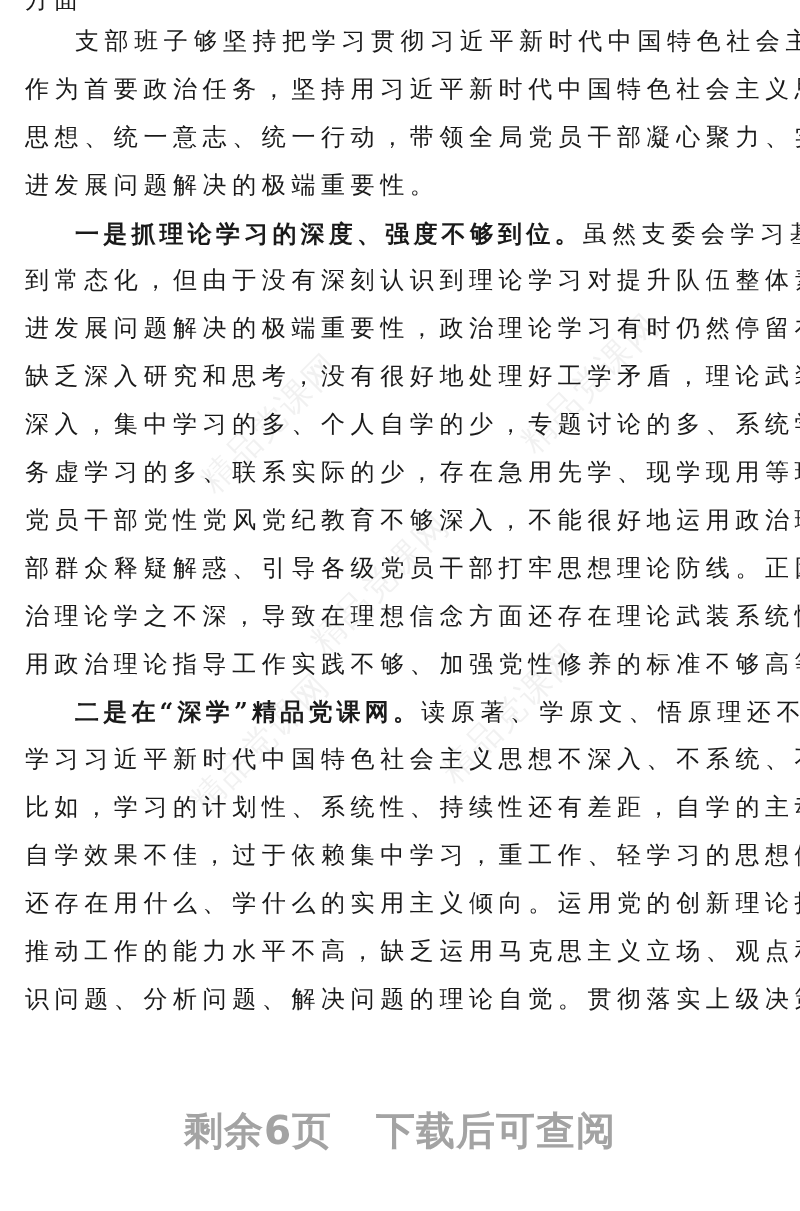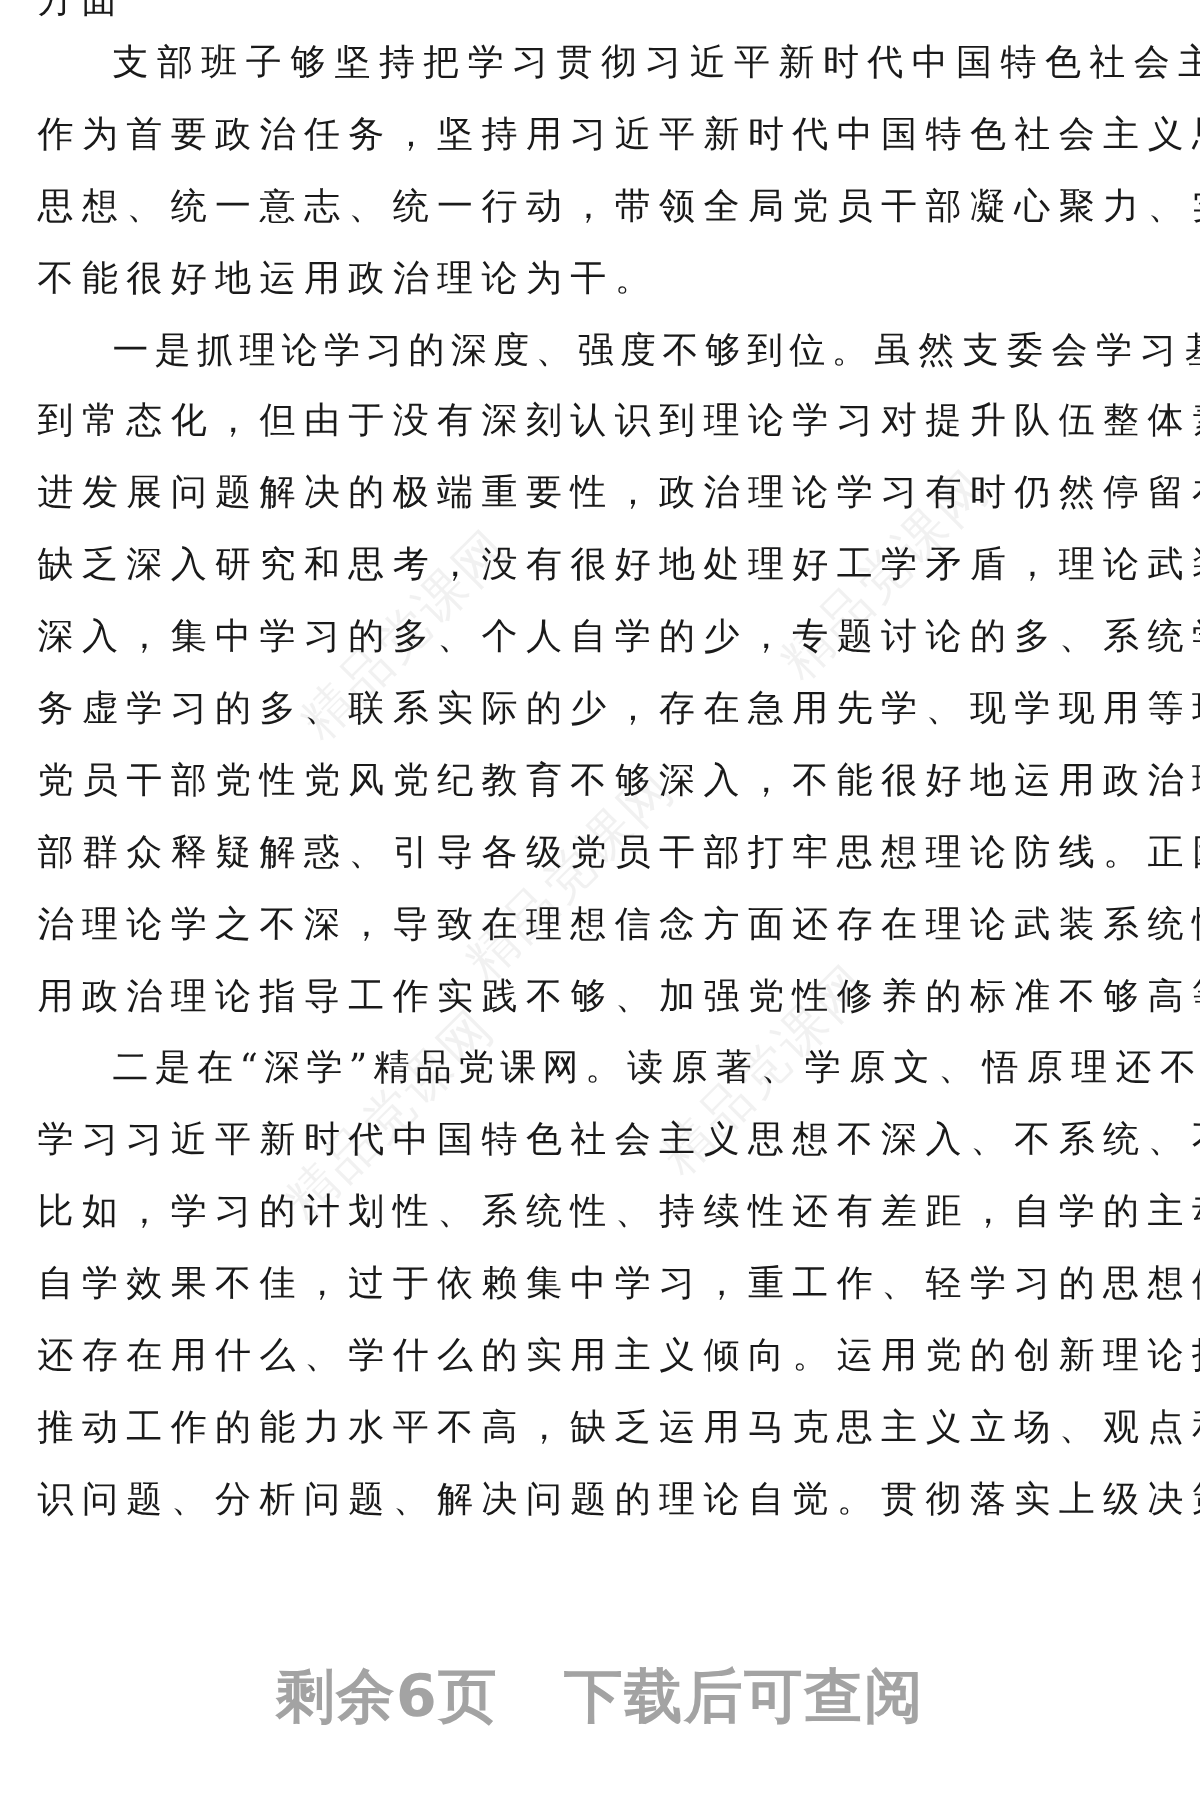--- a/index.html
+++ b/index.html
@@ -40,21 +40,21 @@
     .line {
       display: block;
       height: 47.9px;
       line-height: 47.9px;
       font-size: 24px;
       letter-spacing: 5.6px;
       white-space: nowrap;
       overflow: visible;
     }
     .line.indent { padding-left: 50px; }
-    .bold { font-weight: normal; letter-spacing: 4.2px; }
+    .bold { font-weight: bold; letter-spacing: 4.2px; }
     .watermark {
       position: absolute;
       font-family: "DejaVu Sans", "Liberation Sans", sans-serif;
       font-size: 34px;
       color: #000;
       opacity: 0.05;
       transform: rotate(-45deg);
       transform-origin: center center;
       white-space: nowrap;
       pointer-events: none;
@@ -87,21 +87,21 @@
   <div class="watermark" style="left:420px; top:690px;">精品党课网</div>
 
   <div class="cut-line">方面</div>
 
   <div class="doc-body">
 
     <div>
       <span class="line indent">支部班子够坚持把学习贯彻习近平新时代中国特色社会主义思想</span>
       <span class="line">作为首要政治任务，坚持用习近平新时代中国特色社会主义思想统一</span>
       <span class="line">思想、统一意志、统一行动，带领全局党员干部凝心聚力、实干奋进，</span>
-      <span class="line">不能很好地运用政治理论为干。</span>
+      <span class="line">进发展问题解决的极端重要性。</span>
     </div>
 
     <div>
       <span class="line indent"><span class="bold">一是抓理论学习的深度、强度不够到位。</span><span>虽然支委会学习基本达</span></span>
       <span class="line">到常态化，但由于没有深刻认识到理论学习对提升队伍整体素质、促</span>
       <span class="line">进发展问题解决的极端重要性，政治理论学习有时仍然停留在表面，</span>
       <span class="line">缺乏深入研究和思考，没有很好地处理好工学矛盾，理论武装还不够</span>
       <span class="line">深入，集中学习的多、个人自学的少，专题讨论的多、系统学习的少，</span>
       <span class="line">务虚学习的多、联系实际的少，存在急用先学、现学现用等现象。对</span>
       <span class="line">党员干部党性党风党纪教育不够深入，不能很好地运用政治理论为干</span>

